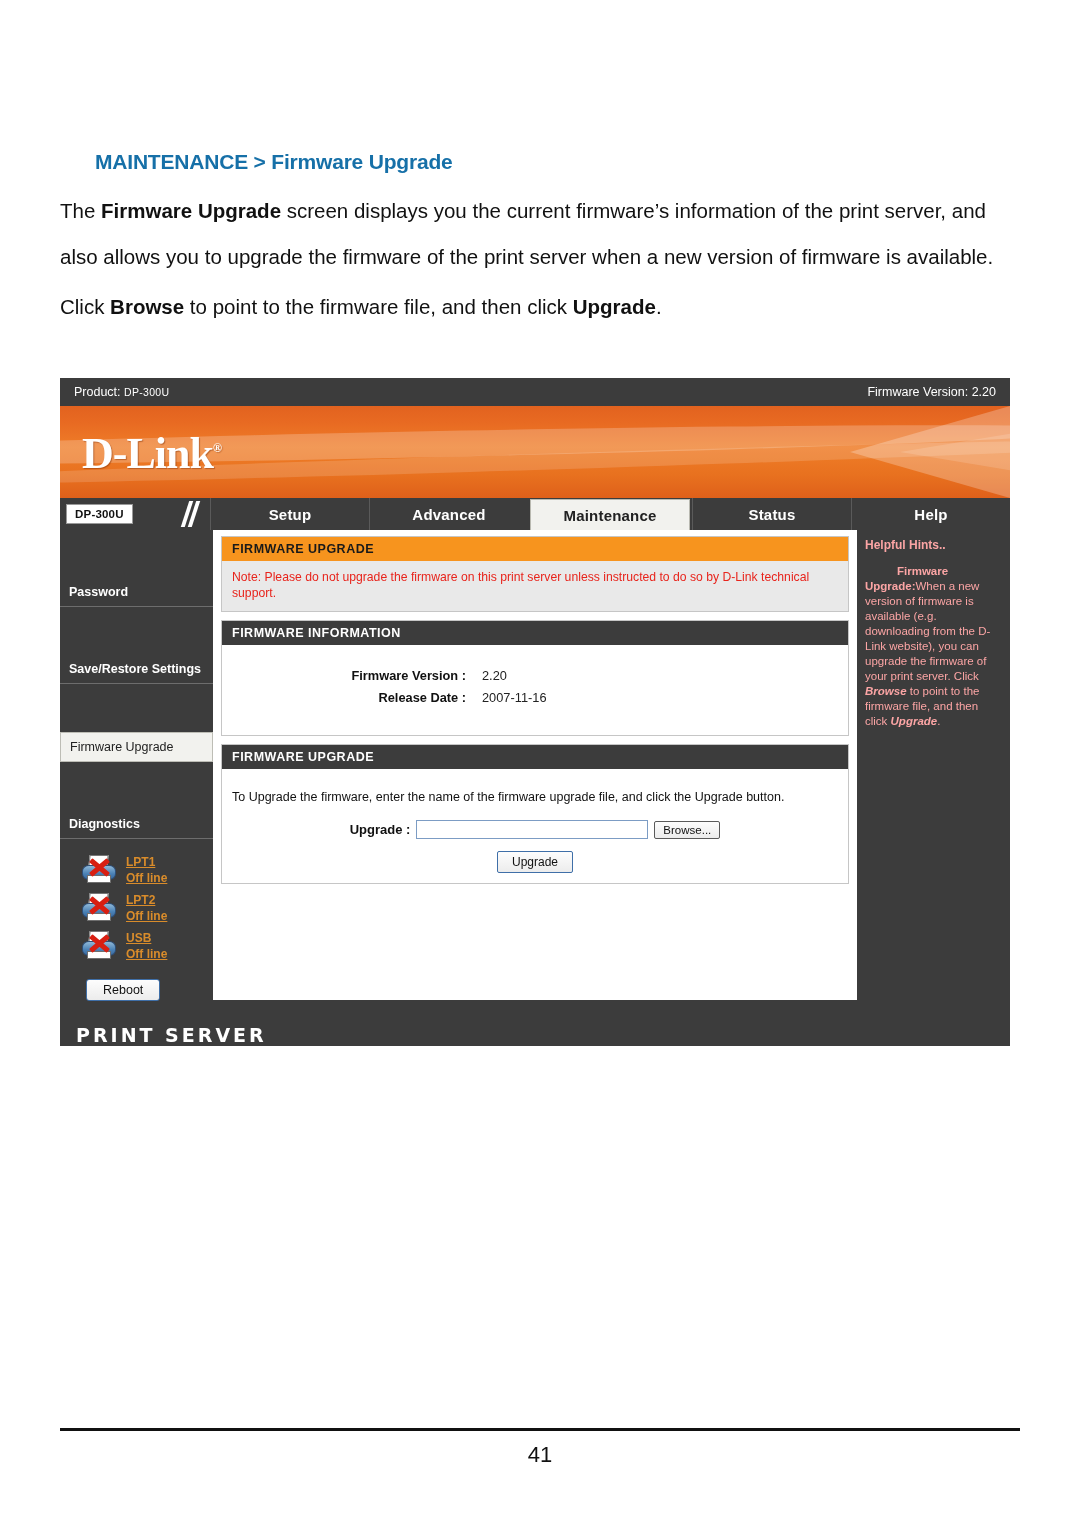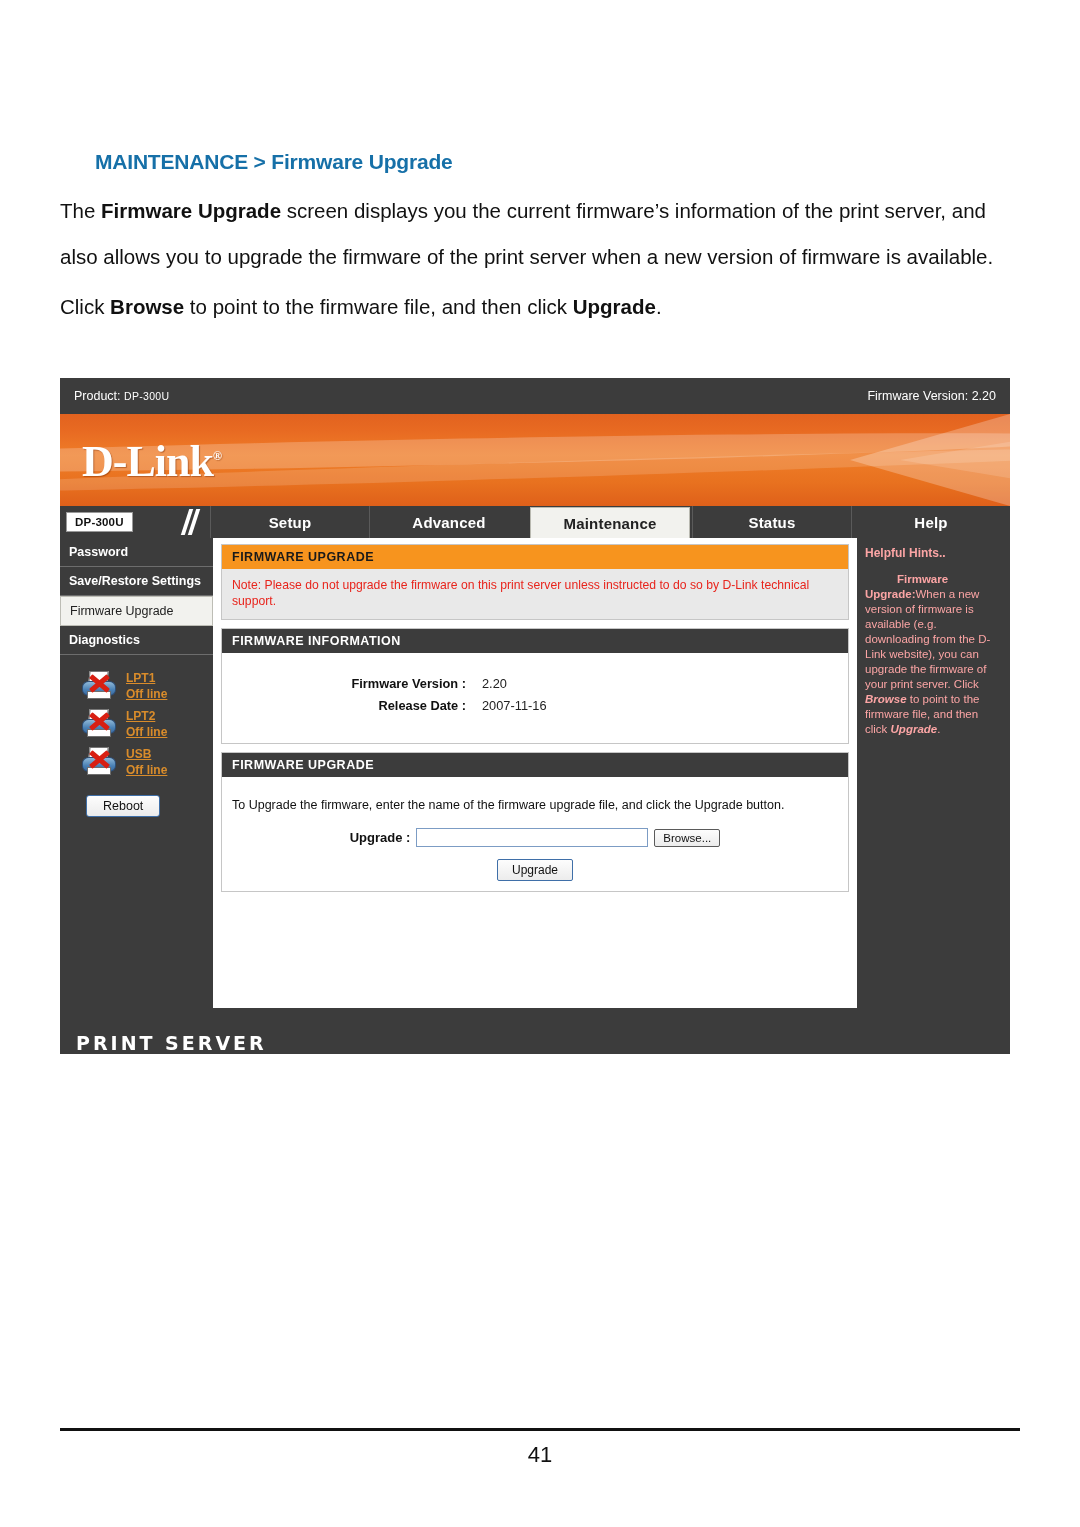--- a/index.html
+++ b/index.html
@@ -37,21 +37,21 @@
   
   .shot {
     position:absolute;
     left:60px; top:378px;
     width:950px; height:688px;
     background:#ffffff;
   }
 
   
   .prod-bar {
-    height:36px; background:#3c3c3c;
+    height:28px; background:#3c3c3c;
     display:flex; align-items:center;
     justify-content:space-between;
     padding:0 14px;
     color:#ffffff; font-size:12.5px;
   }
   .prod-bar .lbl { font-weight:normal; }
   .prod-bar .val { font-size:10.5px; letter-spacing:0.3px; }
   .prod-bar .fwv { font-size:12.5px; }
   .prod-bar .fwv .num { font-size:12.5px; }
 
@@ -123,20 +123,21 @@
   .content-wrap { display:flex; background:#3c3c3c; height:470px; }
 
   
   .sidebar { width:153px; background:#3c3c3c; flex:none; }
   .side-item {
     color:#ffffff; font-size:12.5px; font-weight:bold;
     padding:6px 8px 6px 9px;
     border-bottom:1px solid #6d6d6d;
     background:#3c3c3c;
     line-height:16px;
+    margin-top:48px;
   }
   .side-item.active {
     background:#f2f2ee; color:#222; border:1px solid #bdbdb5;
     font-weight:normal;
   }
   .printers { padding:12px 0 0 0; }
   .printer-row {
     display:flex; align-items:center; gap:6px;
     padding:2px 0 2px 20px;
   }

